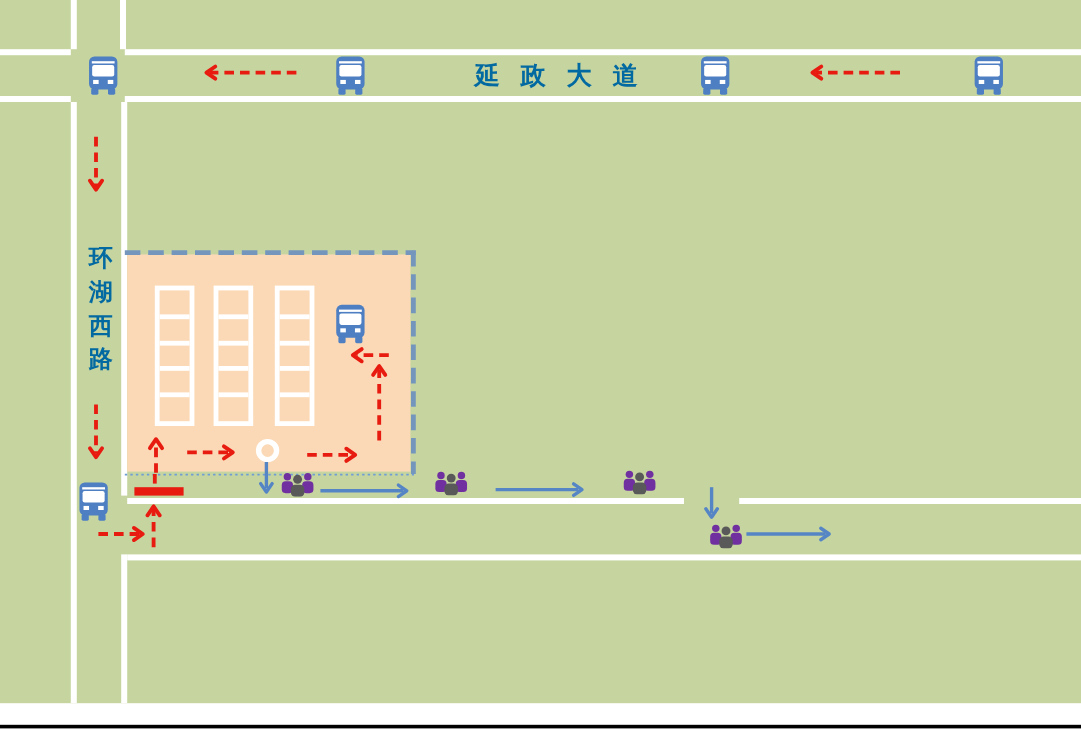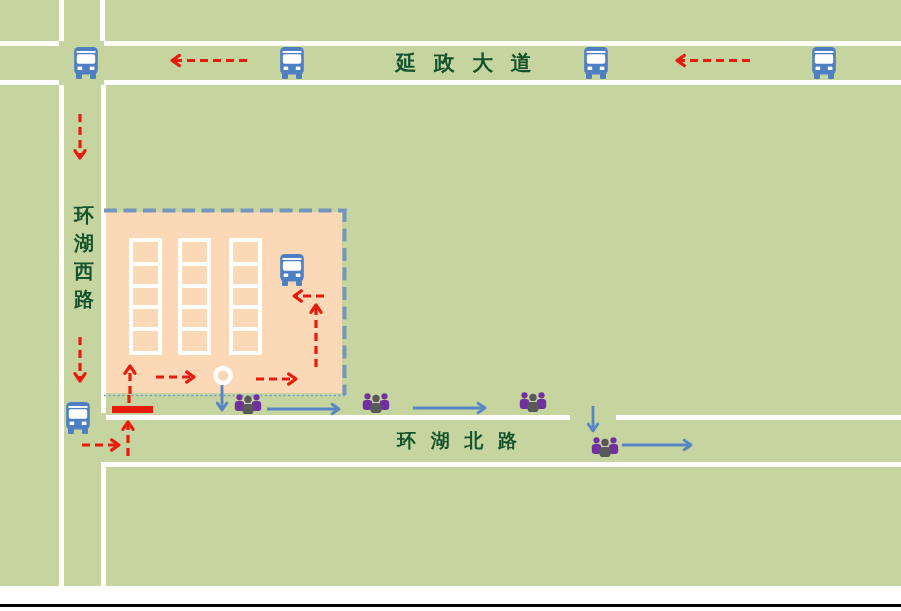--- a/index.html
+++ b/index.html
@@ -6,21 +6,21 @@
   #stage{position:relative;width:901px;height:611px;background:#ffffff;overflow:hidden;
          font-family:"DejaVu Serif","Liberation Serif",serif;}
   .abs{position:absolute;}
   #ground{left:0;top:0;width:901px;height:586px;}
   .roadline{position:absolute;background:#ffffff;}
   #parking-area{position:absolute;}
   .pcol{position:absolute;box-sizing:border-box;border:4px solid #ffffff;background:transparent;}
   .psep{position:absolute;left:0;right:0;height:4px;background:#ffffff;}
   #overlay{position:absolute;left:0;top:0;pointer-events:none;}
   .icon{position:absolute;}
-  .label{position:absolute;font-weight:bold;color:#14532d;white-space:nowrap;}
+  .label{position:absolute;font-weight:bold;color:#0369a1;white-space:nowrap;}
   #label-yanzheng{left:466px;top:63px;transform:translate(-50%,-50%);font-size:21px;letter-spacing:5px;}
   #label-huanhu-north{left:459px;top:441px;transform:translate(-50%,-50%);font-size:19px;letter-spacing:4px;}
   #label-huanhu-west{left:84px;top:201px;transform:translateX(-50%);font-size:20px;
       display:flex;flex-direction:column;align-items:center;line-height:28px;}
   #stop-bar{position:absolute;}
   #page-bottom-line{position:absolute;}
 </style>
 </head>
 <body>
 
@@ -217,21 +217,20 @@
       <div class="icon" style="left: 590px; top: 435px; width: 30px; height: 22px;"><svg width="30" height="22" viewBox="0 0 30 22">
           <circle cx="6.5" cy="5.3" r="3.1" fill="#7030a0"></circle>
           <rect x="1.8" y="9" width="9.4" height="10" rx="3.2" fill="#7030a0"></rect>
           <circle cx="23.5" cy="5.3" r="3.1" fill="#7030a0"></circle>
           <rect x="18.8" y="9" width="9.4" height="10" rx="3.2" fill="#7030a0"></rect>
           <circle cx="15" cy="7.4" r="3.7" fill="#595959"></circle>
           <rect x="9.4" y="12" width="11.2" height="10" rx="3.6" fill="#595959"></rect>
         </svg></div>
     </div>
   <div id="label-yanzheng" class="label">延 政 大 道</div>
-  <div id="label-huanhu-north" class="label">环 湖 北 路</div>
   <div id="label-huanhu-west" class="label">
       <span>环</span>
       <span>湖</span>
       <span>西</span>
       <span>路</span>
     </div>
   <div id="page-bottom-line" style="left: 0px; top: 604px; width: 901px; height: 2.5px; background: rgb(0, 0, 0);"></div>
 </div>
 
 </body></html>

